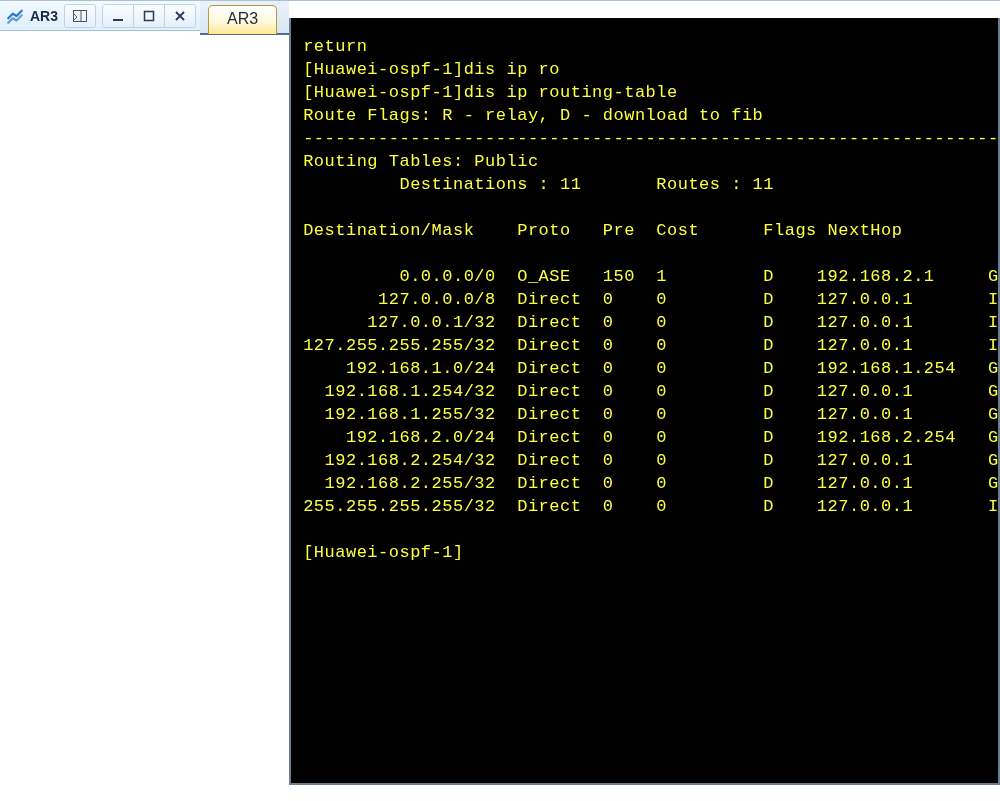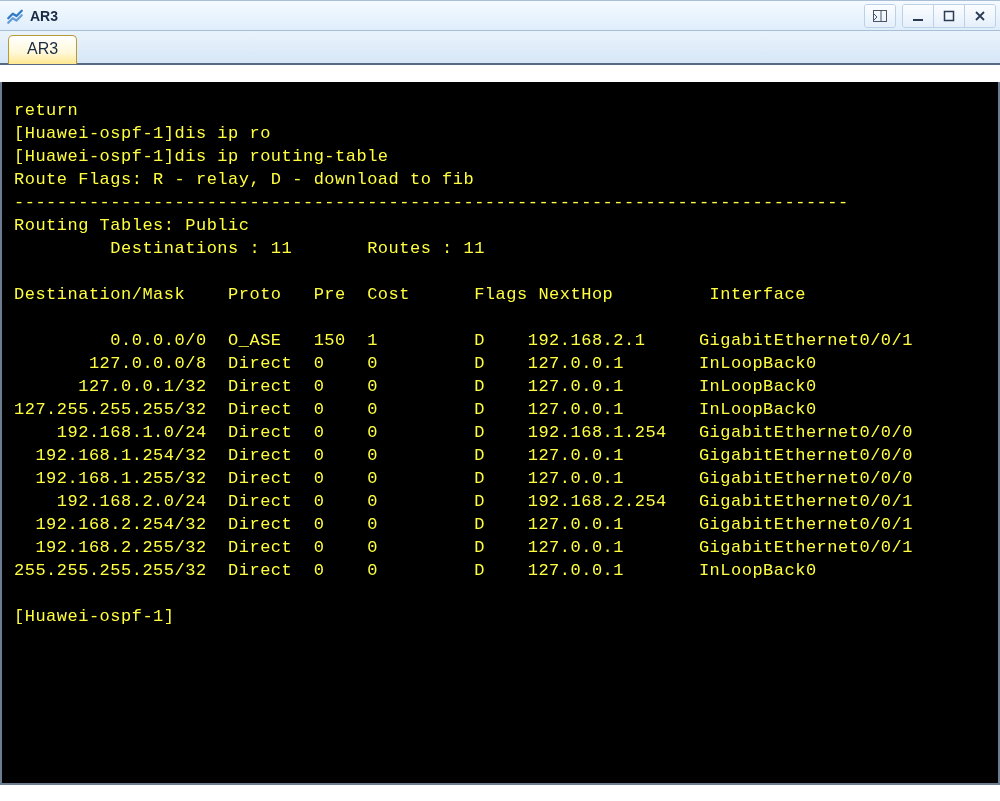--- a/index.html
+++ b/index.html
@@ -8,21 +8,21 @@
     font-family: "Segoe UI", Tahoma, sans-serif;
     background: #ffffff;
     width: 1000px;
     height: 801px;
     overflow: hidden;
   }
   .window {
     width: 1000px;
     height: 801px;
     display: flex;
-    flex-direction: column;
+    flex-direction: row;
     border-top: 1px solid #a9bfd6;
   }
   
   .titlebar {
     height: 30px;
     background: linear-gradient(#f4faff, #dfeefc);
     border-bottom: 1px solid #a9bfd6;
     display: flex;
     align-items: center;
     padding: 0 4px 0 6px;

